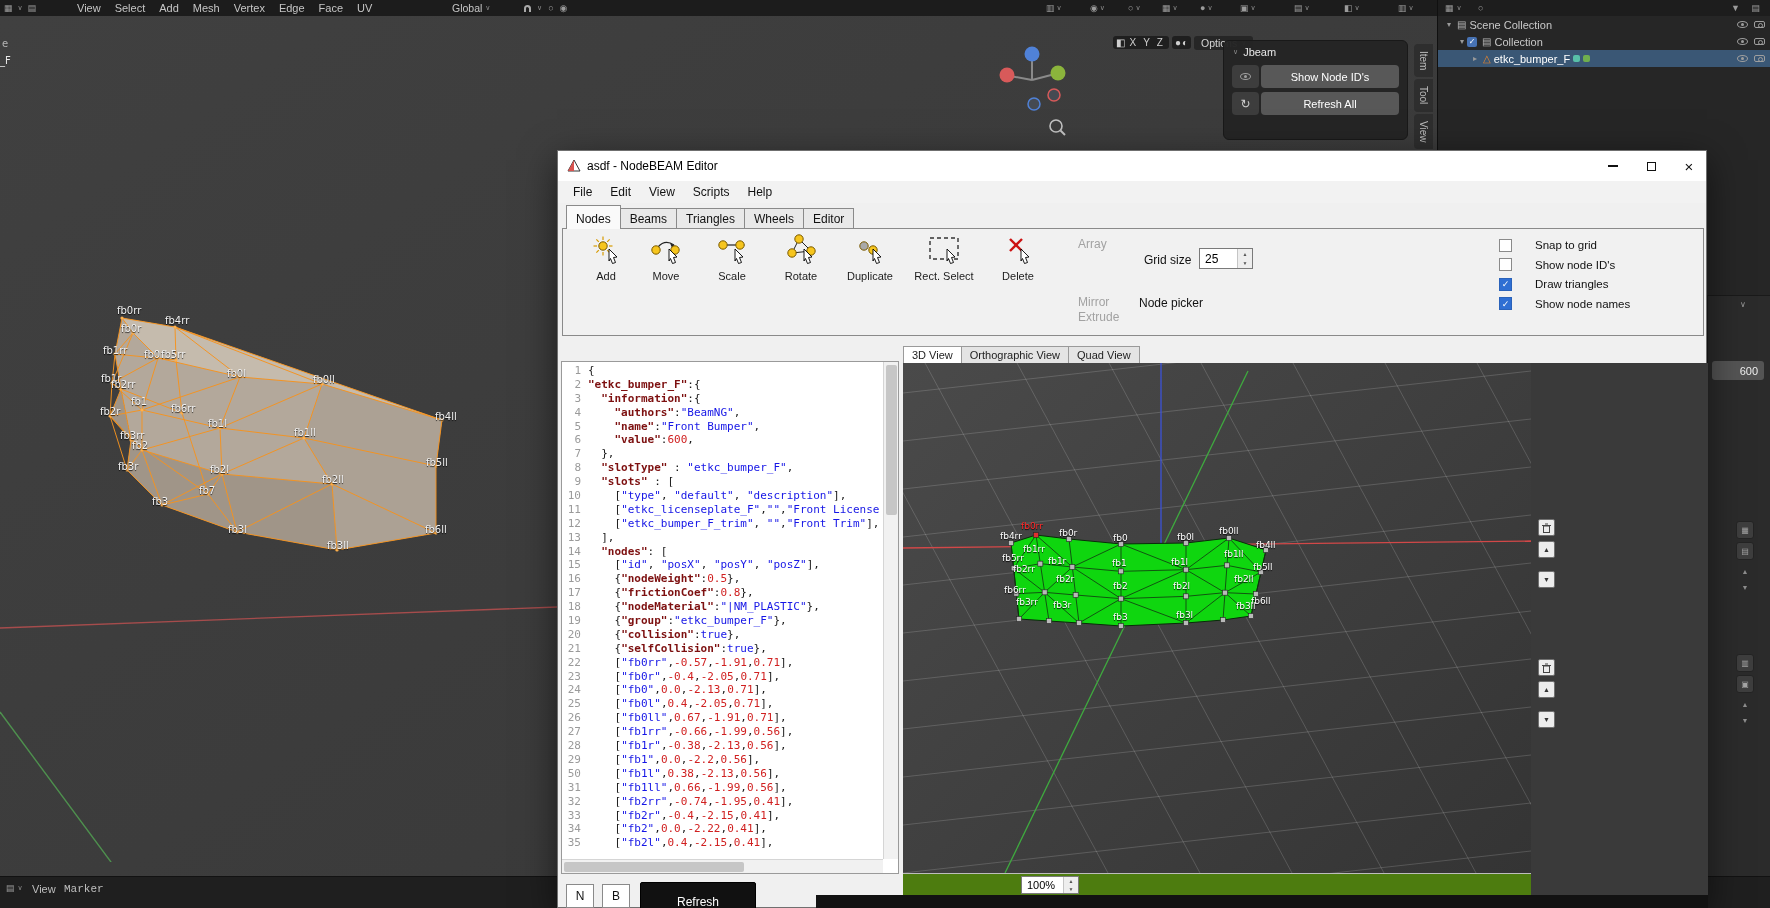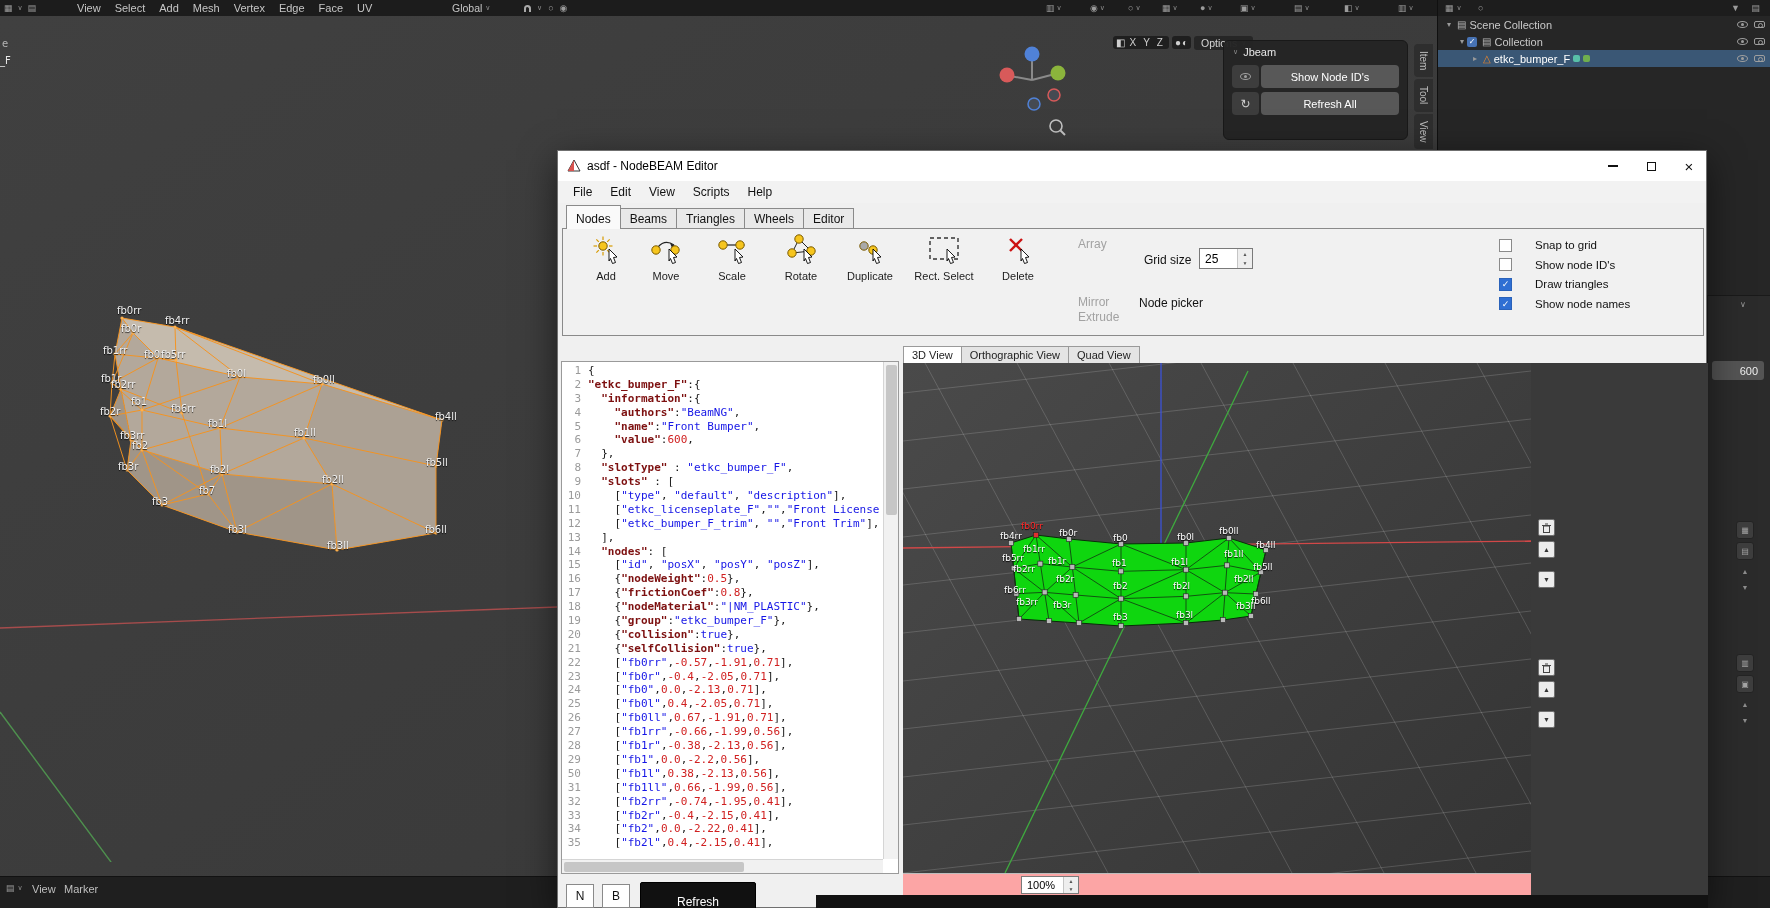--- a/index.html
+++ b/index.html
@@ -102,21 +102,21 @@
   .hsb .thumb{position:absolute;left:2px;top:2px;width:180px;height:10px;background:#c6c6c6;border-radius:2px}
   .nbtn{position:absolute;top:733px;width:28px;height:24px;background:#fff;border:1px solid #8a8a8a;font-size:12px;color:#111;display:flex;align-items:center;justify-content:center}
   .refreshbtn{position:absolute;left:82px;top:731px;width:116px;height:39px;background:#111;border:1px solid #000;border-radius:2px;color:#fff;font-size:12px;display:flex;align-items:center;justify-content:center}
 
   .rpane{position:absolute;left:345px;top:190px;width:805px;height:568px}
   .vp-tabs{height:22px;display:flex;align-items:flex-end}
   .vp3d{position:absolute;left:0;top:22px;width:628px;height:510px;background:linear-gradient(135deg,#4a4a4a,#343434);overflow:hidden}
   .nlab{position:absolute;color:#fff;font-size:9px;font-family:"DejaVu Sans",sans-serif;text-shadow:0 1px 1px rgba(0,0,0,.9);white-space:nowrap}
   .nlab.red{color:#ff2a2a}
   .gl{stroke:rgba(255,255,255,.16);stroke-width:1}
-  .vp-bottom{position:absolute;left:0;top:532px;width:628px;height:22px;background:#fca5a5;border-top:1px solid #bdbdbd}
+  .vp-bottom{position:absolute;left:0;top:532px;width:628px;height:22px;background:#4d7c0f;border-top:1px solid #bdbdbd}
   .zoombox{position:absolute;left:118px;top:2px;width:58px;height:18px;background:#fff;border:1px solid #7a7a7a;font-size:11px;color:#000;display:flex;align-items:center;padding-left:5px}
   .sidepanel{position:absolute;left:628px;top:22px;width:177px;height:532px;background:#3a3a3a}
   .sp-btn{position:absolute;left:7px;width:17px;height:17px;background:#ececec;border:1px solid #707070;border-radius:2px;display:flex;align-items:center;justify-content:center;font-size:7px;color:#333}
   .darkstrip{position:absolute;left:258px;top:744px;width:892px;height:14px;background:#121212}
 </style>
 </head>
 <body>
 
 <div id="screen">
 
@@ -438,21 +438,21 @@
       <div class="sidetab">View</div>
     </div>
 
   <div class="bl-status">
     <div class="st" style="left:6px;display:flex;gap:3px;align-items:center">
       <span style="font-size:9px;color:#9b9b9b">▤</span>
         <span class="chev">∨</span>
     </div>
     <div id="bl-status-items">
         <span class="st" style="left: 32px;">View</span>
-        <span class="st" style="left: 64px;">Marker</span>
+        <span class="st" style="left: 64px; font-family: Liberation Mono, monospace;">Marker</span>
       </div>
   </div>
 
   <div id="nb">
     <div class="nb-title">
       <span class="nb-logo">
         <svg width="14" height="14">
             <path d="M7 1 L13 12 L1 12 Z" fill="#fff" stroke="#333" stroke-width="1"></path>
             <path d="M7 1 L1 12 L7 12 Z" fill="#d9534f"></path>
           </svg>

